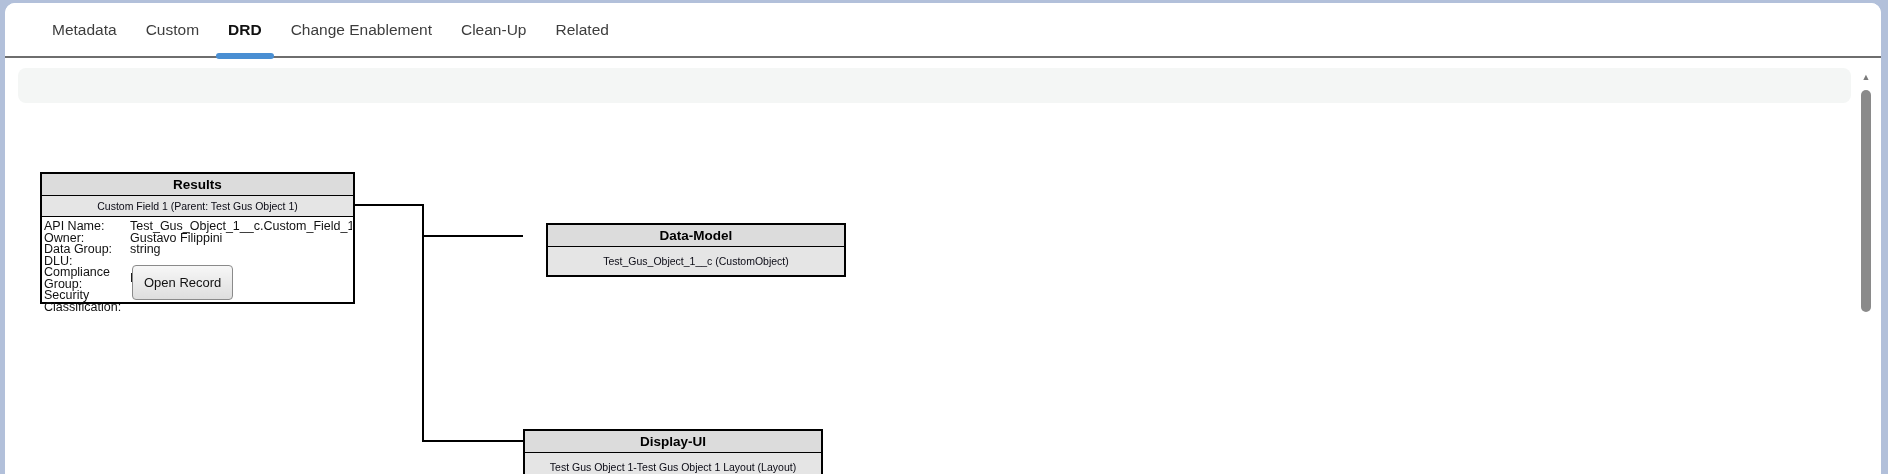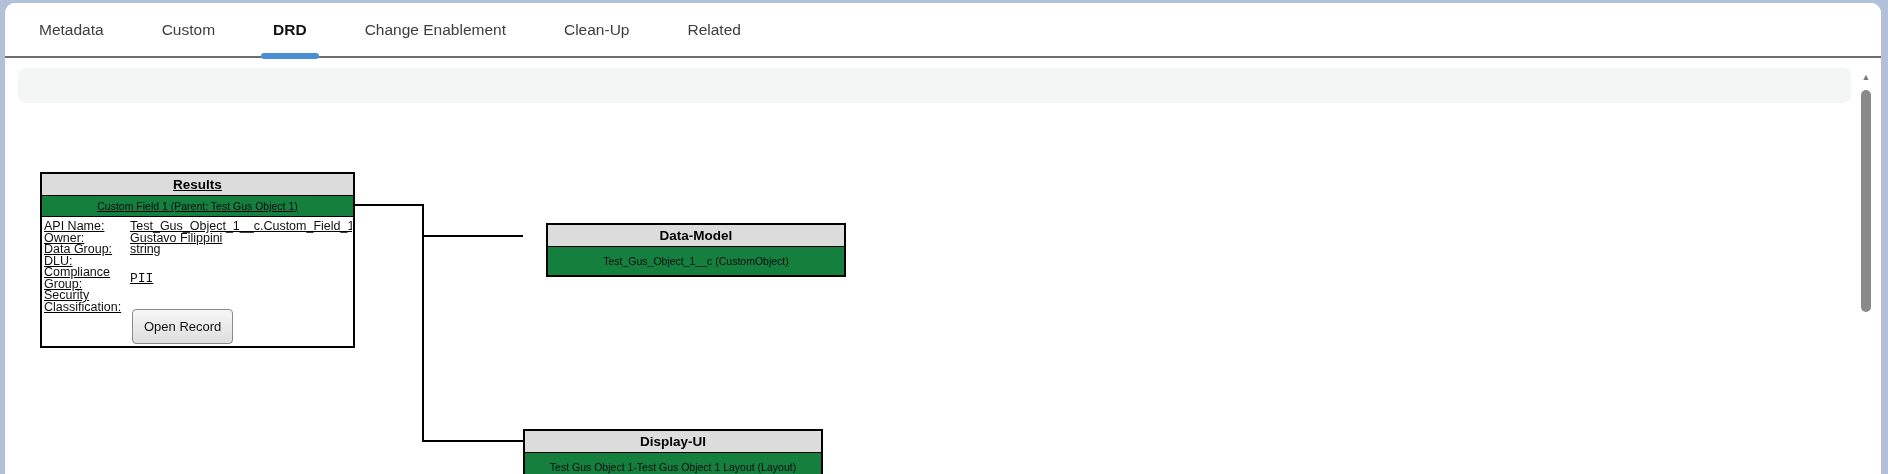--- a/index.html
+++ b/index.html
@@ -1,38 +1,38 @@
 <!DOCTYPE html>
 <html><head>
 <meta charset="utf-8">
 <style>
   html,body{margin:0;padding:0;width:1888px;height:474px;overflow:hidden;
     background:#b2c0da;font-family:"Liberation Sans",sans-serif;}
   .page{position:absolute;left:5px;top:3px;right:7px;bottom:0;background:#fff;
     border-radius:10px 10px 0 0;overflow:hidden;}
   
-  .tabbar{display:flex;align-items:stretch;height:53px;padding-left:34px;gap:58px;
+  .tabbar{display:flex;align-items:stretch;height:53px;padding-left:47px;gap:29px;
     border-bottom:2px solid #6e6e6e;background:#fff;position:relative;z-index:5;}
   .tab{position:relative;display:flex;align-items:center;font-size:15.5px;
     color:#3d3d3d;cursor:pointer;white-space:nowrap;}
   .tab.active{font-weight:bold;color:#111;}
   .tab.active::after{content:"";position:absolute;left:-12px;right:-12px;bottom:-3px;
     height:6px;background:#4a8fd3;border-radius:3px;}
   
   .toolbar{position:absolute;left:13px;right:30px;top:65px;height:35px;
     background:#f4f6f5;border-radius:8px;z-index:1;}
   
   .canvas-svg{position:absolute;left:0;top:0;z-index:2;pointer-events:none;}
   .dbox{position:absolute;background:#fff;border:2px solid #000;box-sizing:border-box;z-index:3;}
   .dbox-header{background:#dcdcdc;border-bottom:1px solid #000;font-weight:bold;
     text-align:center;font-size:13.5px;height:21px;line-height:21px;color:#000;}
-  .dbox-subrow{background:#15803d;text-align:center;font-size:10.5px;height:20px;
+  .dbox-subrow{background:#e5e5e5;text-align:center;font-size:10.5px;height:20px;
     line-height:20px;color:#0a0a14;border-bottom:1px solid #000;}
   .dbox-subrow.last{border-bottom:none;}
-  #results-box{left:35px;top:169px;width:315px;height:176px;text-decoration:underline;}
+  #results-box{left:35px;top:169px;width:315px;height:132px;}
   #datamodel-box{left:541px;top:220px;width:300px;height:54px;}
   #displayui-box{left:518px;top:426px;width:300px;height:54px;}
   .dbox-body{font-size:12.5px;line-height:11.5px;color:#111;padding:4px 0 0 2px;}
   .ftable{display:table;width:100%;}
   .frow{display:table-row;}
   .flabel{display:table-cell;width:86px;vertical-align:middle;}
   .fvalue{display:table-cell;vertical-align:middle;}
   .fvalue .clip{width:222px;overflow:hidden;white-space:nowrap;}
   .mono{font-family:"Liberation Mono",monospace;font-size:13px;margin-left:29px;}
   .open-record{position:absolute;left:90px;bottom:2px;font-size:13px;color:#111;

